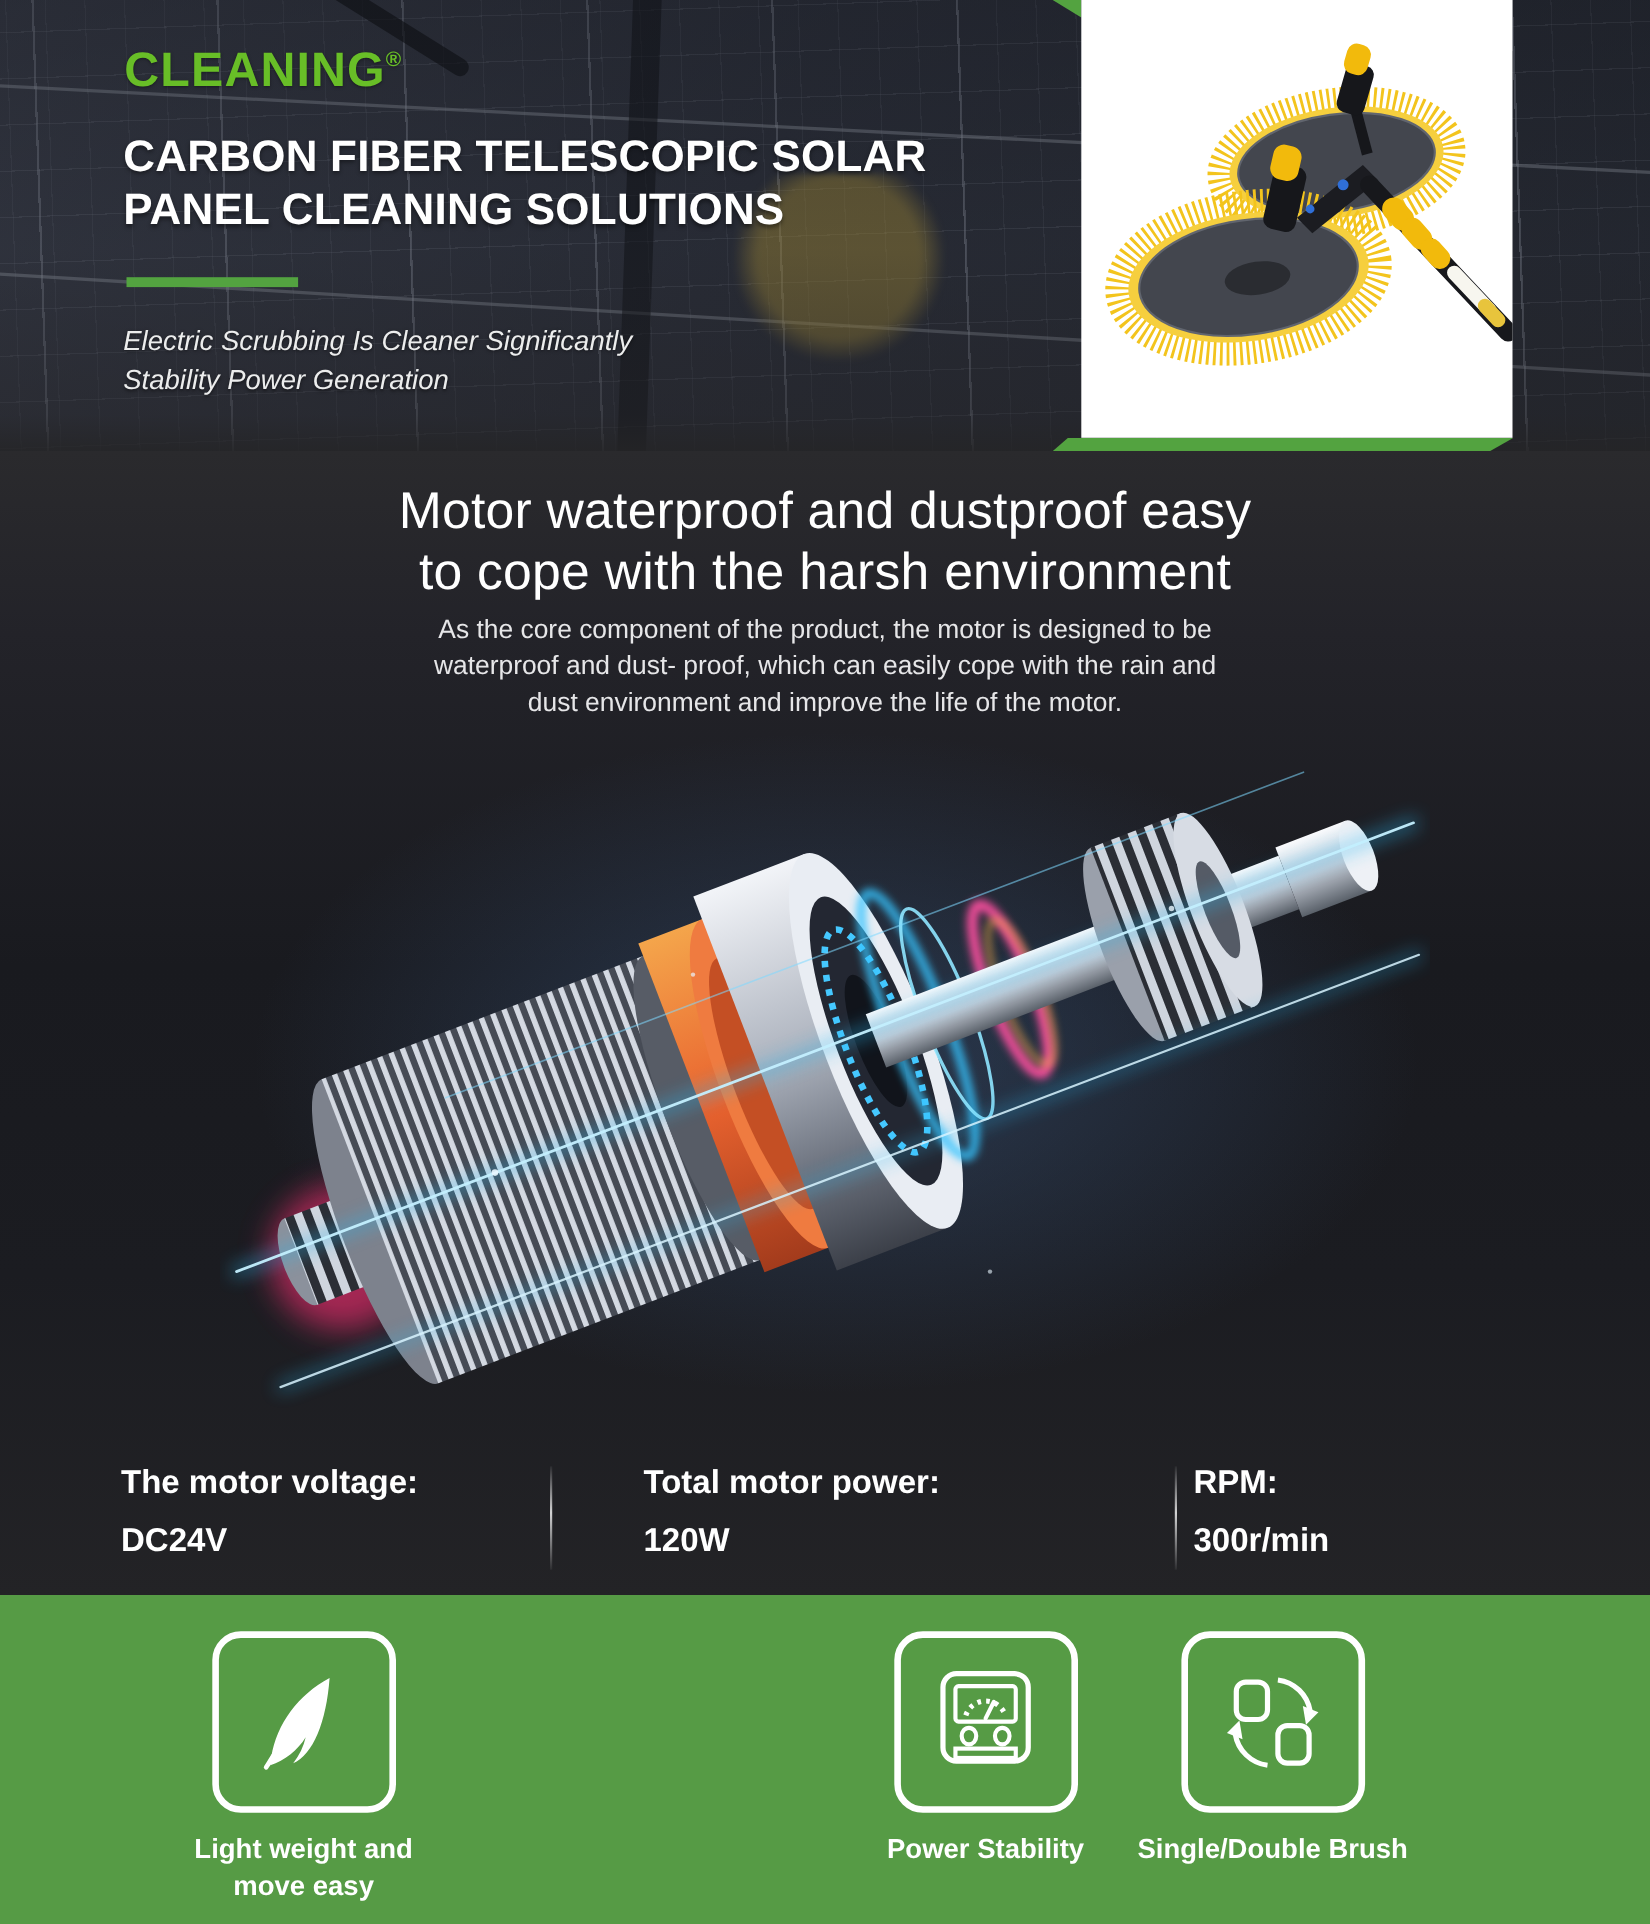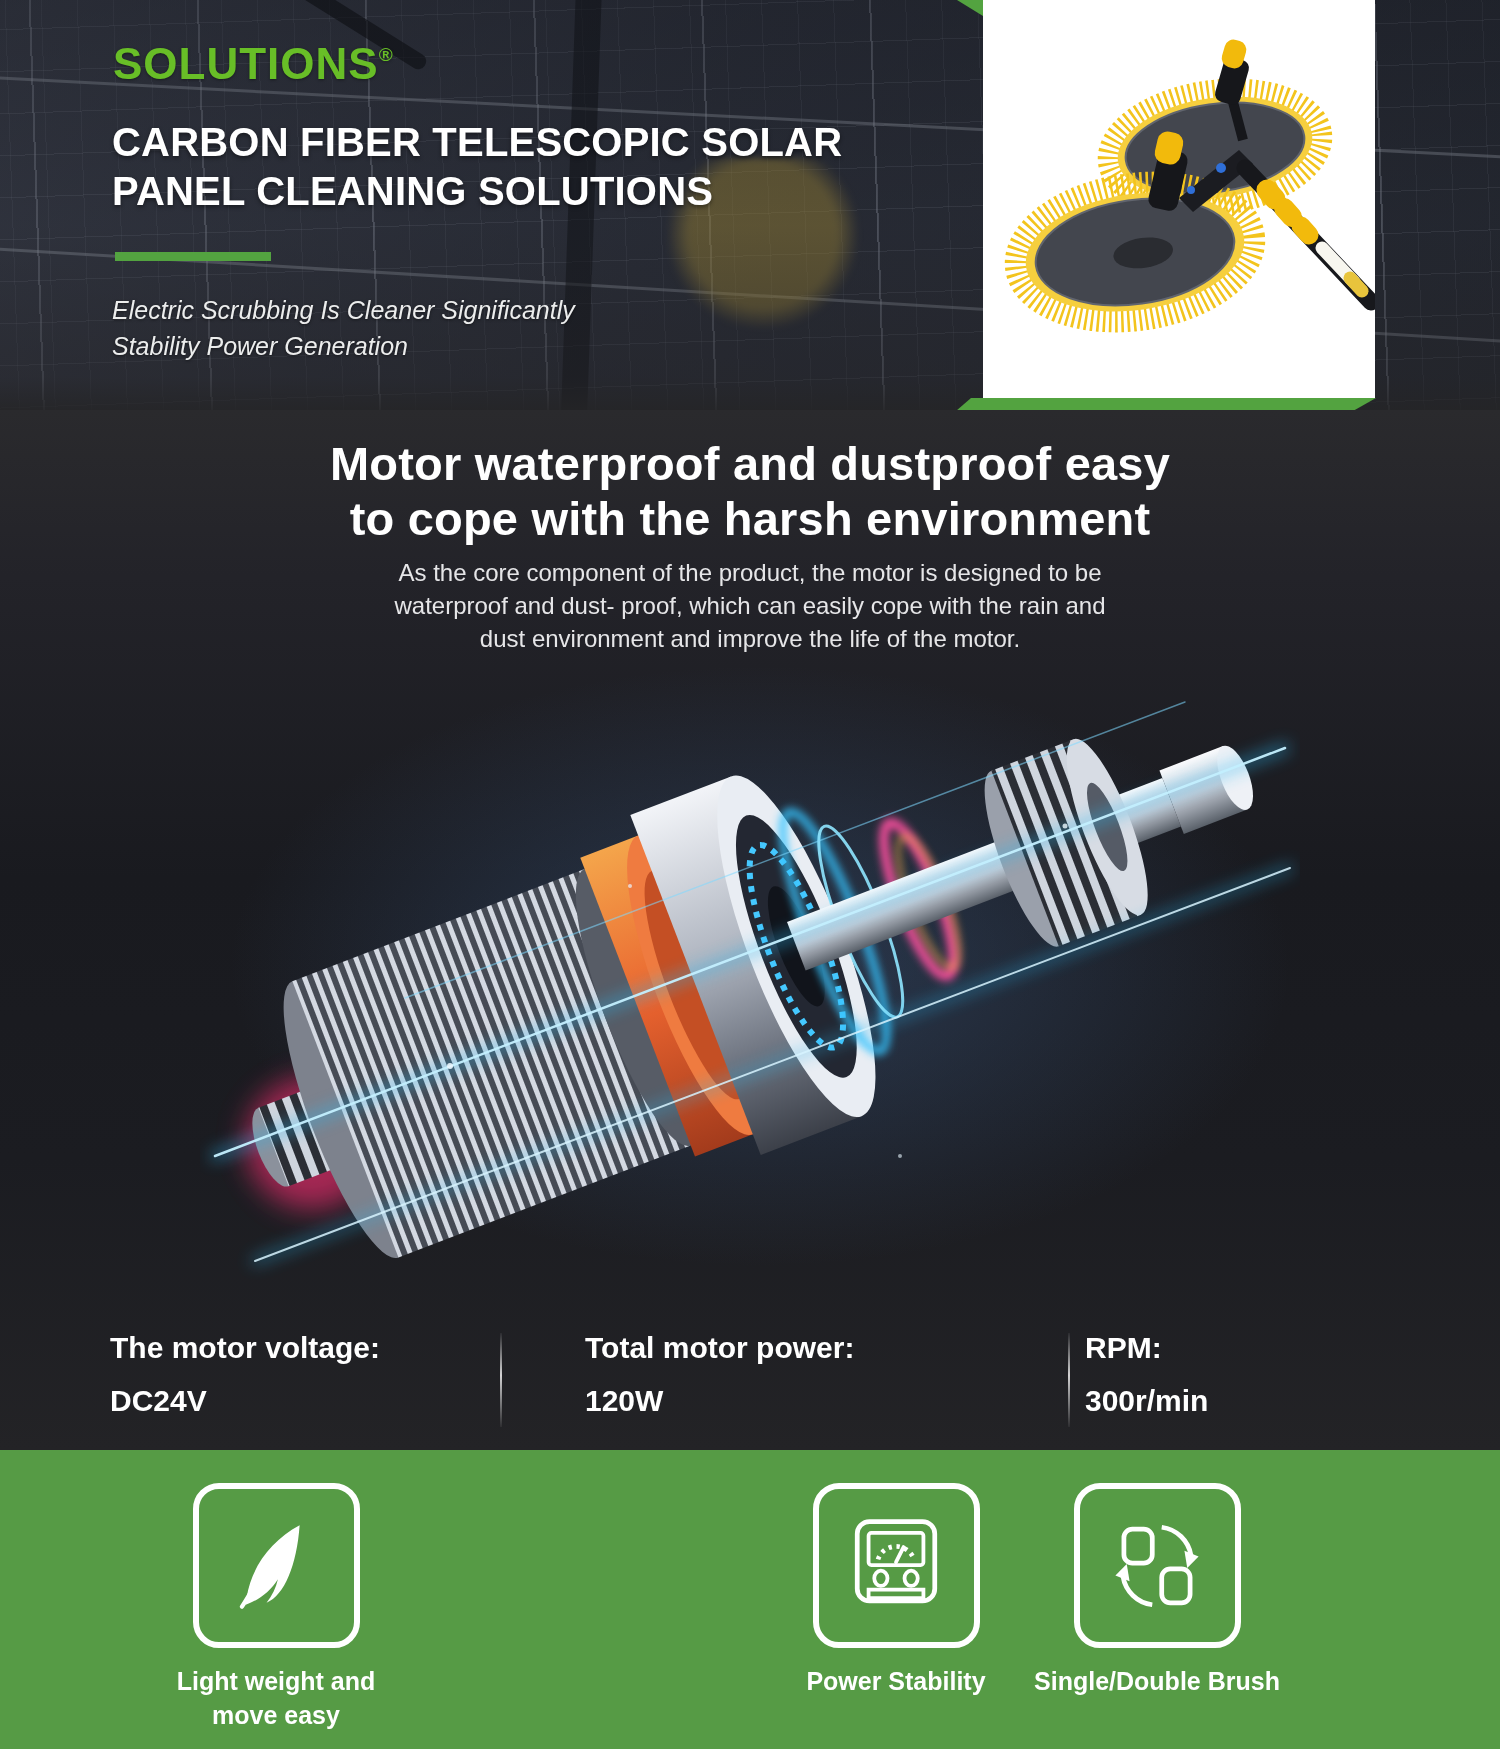--- a/index.html
+++ b/index.html
@@ -80,21 +80,21 @@
     clip-path:polygon(15px 0, 100% 0, calc(100% - 23px) 100%, 0 100%);
   }
 
   
   .motor-section {
     position:relative; width:1500px; height:1040px; overflow:hidden;
     background:linear-gradient(180deg,#2a2a2d 0%,#232329 16%,#191a1f 45%,#1b1c21 72%,#232326 100%);
   }
   .motor-heading {
     position:absolute; top:26px; left:0; width:1500px; text-align:center;
-    color:#fff; font-size:47px; font-weight:bold; line-height:55px; letter-spacing:.2px;
+    color:#fff; font-size:47px; font-weight:normal; line-height:55px; letter-spacing:.2px;
   }
   .motor-desc {
     position:absolute; top:146px; left:0; width:1500px; text-align:center;
     color:#e6e6e8; font-size:24px; font-weight:400; line-height:33px;
   }
   .motor-art { position:absolute; left:200px; top:226px; width:1100px; height:650px; }
 
   .spec-row { position:absolute; left:0; top:896px; width:1500px; height:110px; color:#fff;margin-top:25px; }
   .spec { position:absolute; top:0; }
   .spec .spec-label { font-size:30px; font-weight:bold; line-height:34px; }
@@ -128,21 +128,21 @@
 
   <section class="hero">
     <div class="grid"></div>
     <div class="seam-a"></div>
     <div class="seam-b"></div>
     <div class="pole-sil"></div>
     <div class="handle-sil"></div>
     <div class="brush-sil"></div>
     <div class="shade"></div>
 
-    <div class="brand"><span>SOLUTIONS</span><sup>®</sup></div>
+    <div class="brand"><span>CLEANING</span><sup>®</sup></div>
 
     <h1 class="hero-title">
       <span>CARBON FIBER TELESCOPIC SOLAR</span><br>
       <span>PANEL CLEANING SOLUTIONS</span>
     </h1>
 
     <div class="hero-underline"></div>
 
     <p class="hero-sub">
       <span>Electric Scrubbing Is Cleaner Significantly</span><br>

